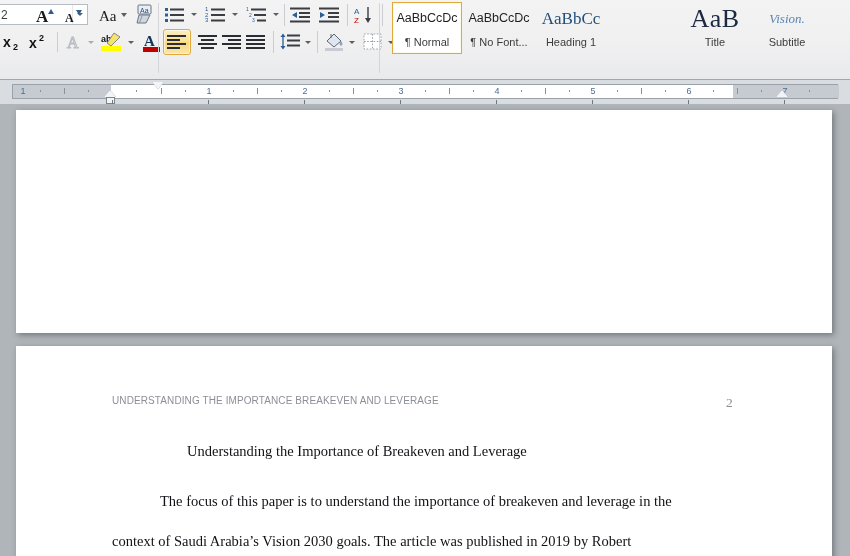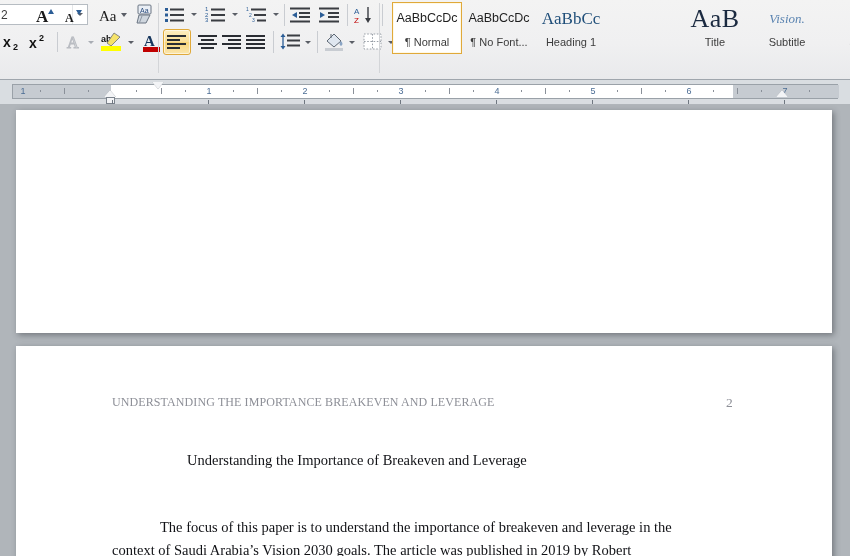--- a/index.html
+++ b/index.html
@@ -161,31 +161,31 @@
     position: absolute; top: 104px; left: 0; width: 850px; height: 452px;
     background: #b0b5ba;
     overflow: hidden;
   }
   .page {
     position: absolute; left: 16px; width: 816px;
     background: #ffffff;
     box-shadow: 2px 2px 6px rgba(40,45,52,.45);
   }
   .doc-header {
-    position: absolute; font-family: Liberation Serif, serif;
-    font-size: 12px; color: #8d8f97; letter-spacing: .1px;
+    position: absolute; font-family: Liberation Sans, sans-serif;
+    font-size: 10px; color: #8d8f97; letter-spacing: .1px;
     white-space: nowrap;
   }
   .doc-pagenum {
     position: absolute; font-family: "Liberation Serif", serif;
     font-size: 13.5px; color: #8d8f97;
   }
   .doc-line {
     position: absolute; font-family: "Liberation Serif", serif;
-    font-size: 14.5px; color: #111216; white-space: nowrap; margin-top: 9px;
+    font-size: 14.5px; color: #111216; white-space: nowrap;
   }
 </style>
 </head>
 <body>
 
 <div id="app">
 
   <div class="ribbon">
     <div class="ribbon-groups">
 
@@ -545,17 +545,17 @@
     <div class="page" style="top:6px; height:223px;">
       <span></span>
     </div>
 
     <div class="page" style="top:242px; height:290px;">
       <div class="doc-header" style="left:96px; top:49px;">UNDERSTANDING THE IMPORTANCE BREAKEVEN AND LEVERAGE</div>
       <div class="doc-pagenum" style="left:710px; top:49px;">2</div>
 
       <div class="doc-line" style="left:171px; top:97px;">Understanding the Importance of Breakeven and Leverage</div>
 
-      <div class="doc-line" style="left:144px; top:164px;">The focus of this paper is to understand the importance of breakeven and leverage in the</div>
+      <div class="doc-line" style="left:144px; top:147px;">The focus of this paper is to understand the importance of breakeven and leverage in the</div>
       <div class="doc-line" style="left:96px; top:187px;">context of Saudi Arabia’s Vision 2030 goals. The article was published in 2019 by Robert</div>
     </div>
   </div>
 </div>
 
 </body></html>

